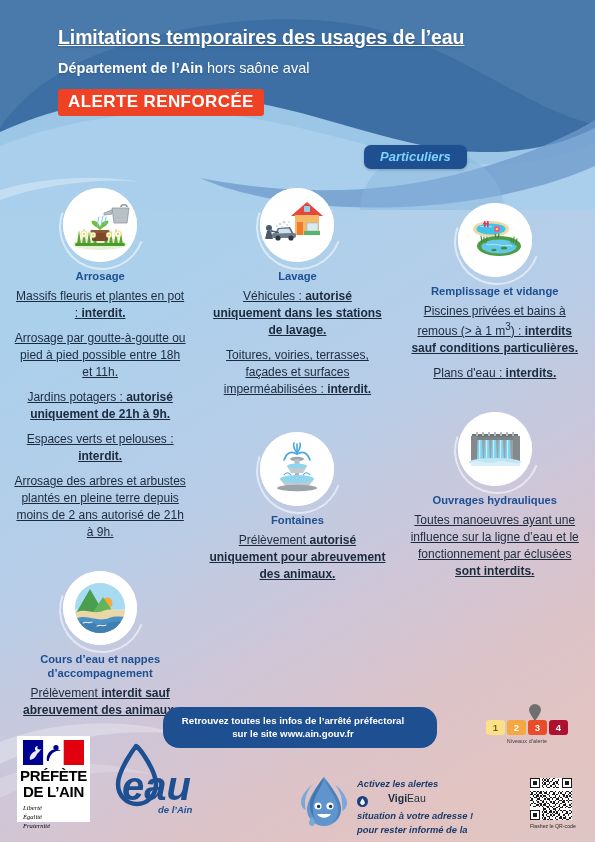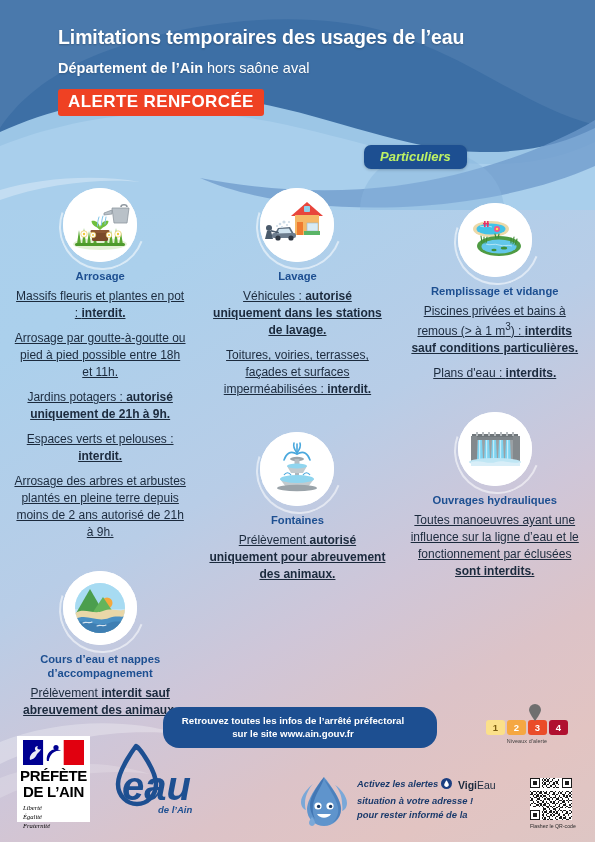--- a/index.html
+++ b/index.html
@@ -43,20 +43,21 @@
     left: 58px;
     z-index: 6;
   }
   .title-main {
     font-size: 19.5px;
     font-weight: bold;
     color: #ffffff;
     letter-spacing: -0.1px;
     line-height: 1.2;
     text-shadow: 0 1px 2px rgba(0,0,0,0.25);
+    text-decoration: underline;
   }
   .title-sub {
     margin-top: 11px;
     font-size: 14.5px;
     color: #ffffff;
     line-height: 1.2;
     text-shadow: 0 1px 2px rgba(0,0,0,0.2);
   }
   .title-sub b { font-weight: bold; }
 
@@ -71,21 +72,21 @@
     padding: 3px 10px 4px 10px;
     border-radius: 3px;
   }
 
   .particuliers-badge {
     position: absolute;
     top: 145px;
     left: 364px;
     z-index: 7;
     background: #1d4f91;
-    color: #bef264;
+    color: #7dd3fc;
     font-size: 13px;
     font-weight: bold;
     font-style: italic;
     padding: 4px 16px 5px 16px;
     border-radius: 7px;
     box-shadow: 0 1px 3px rgba(0,0,0,0.22);
   }
 
   
   .columns {
@@ -259,22 +260,22 @@
     top: 4px;
     font-size: 9.4px;
     font-style: italic;
     font-weight: bold;
     color: #1a3a6b;
     line-height: 1.5;
     width: 150px;
   }
   .vigieau-brand {
     display: inline-flex;
-    align-items: flex-start;
-    gap: 6px;
+    align-items: flex-end;
+    gap: 20px;
     vertical-align: -2px;
   }
   .vigieau-brand .vg-mark {
     width: 11px; height: 11px;
   }
   .vigieau-brand .vg-name {
     font-style: normal;
     font-size: 10.5px;
     color: #1b2a3d;
   }

